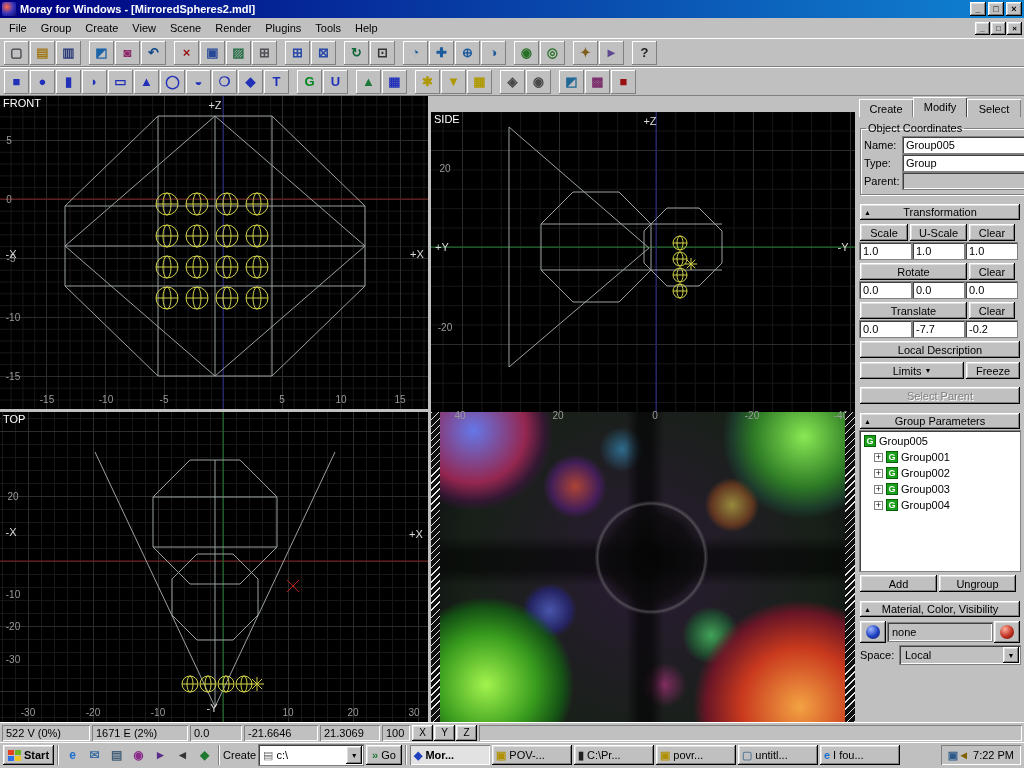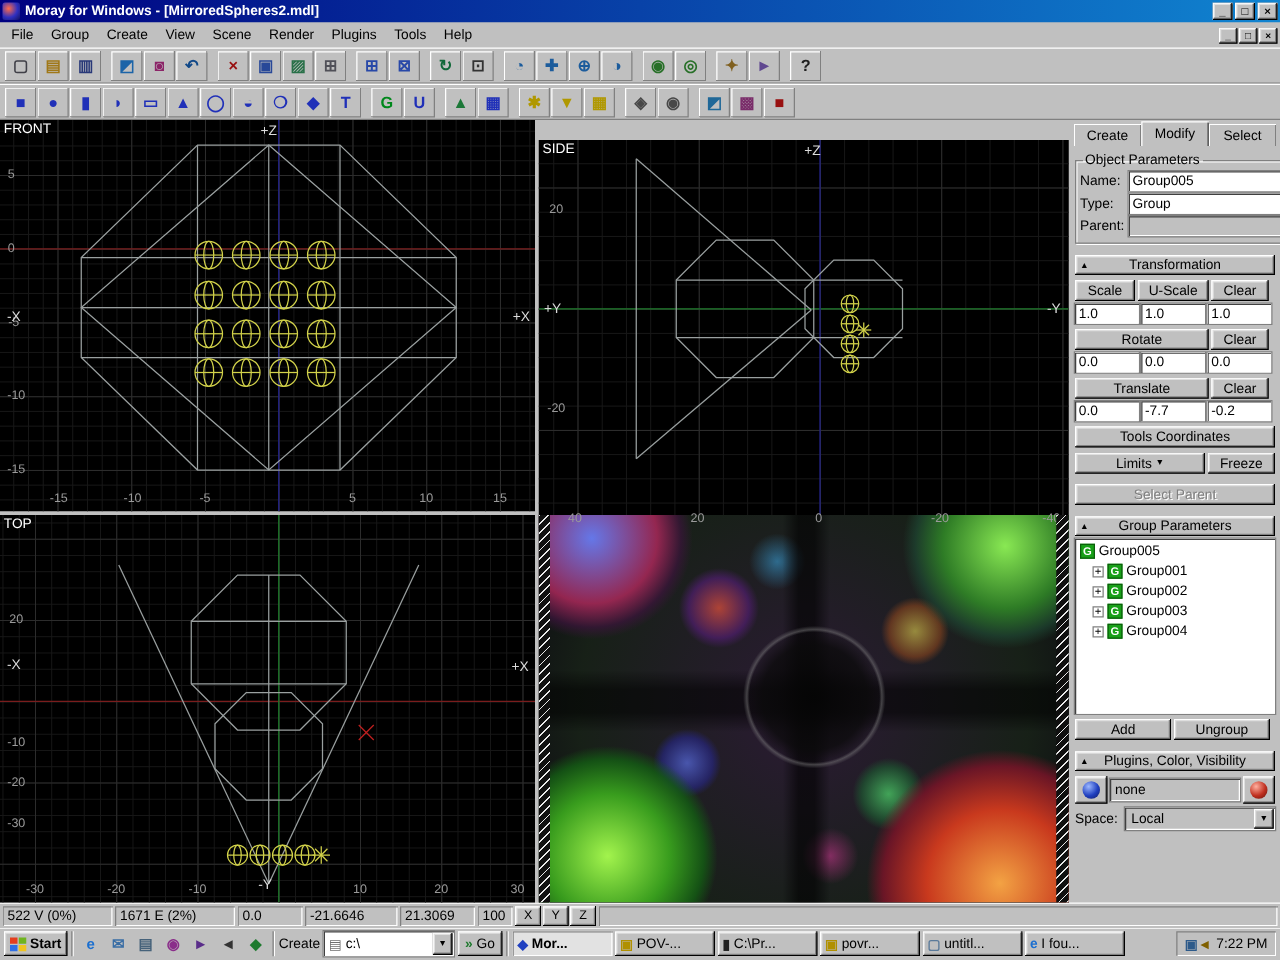--- a/index.html
+++ b/index.html
@@ -519,21 +519,21 @@
 
     <div class="panel">
       <div class="tabs">
         <div class="tab">Create</div>
         <div class="tab active">Modify</div>
         <div class="tab">Select</div>
       </div>
       <div class="panel-body">
 
         <fieldset class="groupbox">
-          <legend>Object Parameters</legend>
+          <legend>Object Coordinates</legend>
           <div class="form-row">
             <span class="flabel">Name:</span>
             <input class="field wide" readonly="" value="Group005" style="">
 
           </div>
           <div class="form-row">
             <span class="flabel">Type:</span>
             <input class="field wide" readonly="" value="Group" style="">
           </div>
           <div class="form-row">
@@ -568,21 +568,21 @@
         <div class="btn-row">
           <button class="btn w106 r2">Translate</button>
           <button class="btn w46 r2">Clear</button>
         </div>
         <div class="val-row">
           <input class="field num" readonly="" value="0.0" style="">
           <input class="field num" readonly="" value="-7.7" style="">
           <input class="field num" readonly="" value="-0.2" style="">
         </div>
         <div class="btn-row">
-          <button class="btn full r2">Tools Coordinates</button>
+          <button class="btn full r2">Local Description</button>
         </div>
         <div class="btn-row">
           <button class="btn w94 r2">
             <span>Limits</span>
             <span class="dd">▼</span>
           </button>
           <button class="btn w58 r2">Freeze</button>
         </div>
 
         <div class="btn-row" style="margin-top:8px;">
@@ -619,21 +619,21 @@
               <span class="tree-label">Group004</span>
             </div>
           </div>
         <div class="btn-row">
           <button class="btn w74 r2">Add</button>
           <button class="btn w74 r2">Ungroup</button>
         </div>
 
         <div class="section-header r2">
           <span class="collapse">▲</span>
-          <span>Plugins, Color, Visibility</span>
+          <span>Material, Color, Visibility</span>
         </div>
         <div class="mat-row">
           <button class="icon-btn r2">
             <span class="matball"></span>
           </button>
           <div class="matfield">none</div>
           <button class="icon-btn r2">
             <span class="matball red"></span>
           </button>
         </div>

